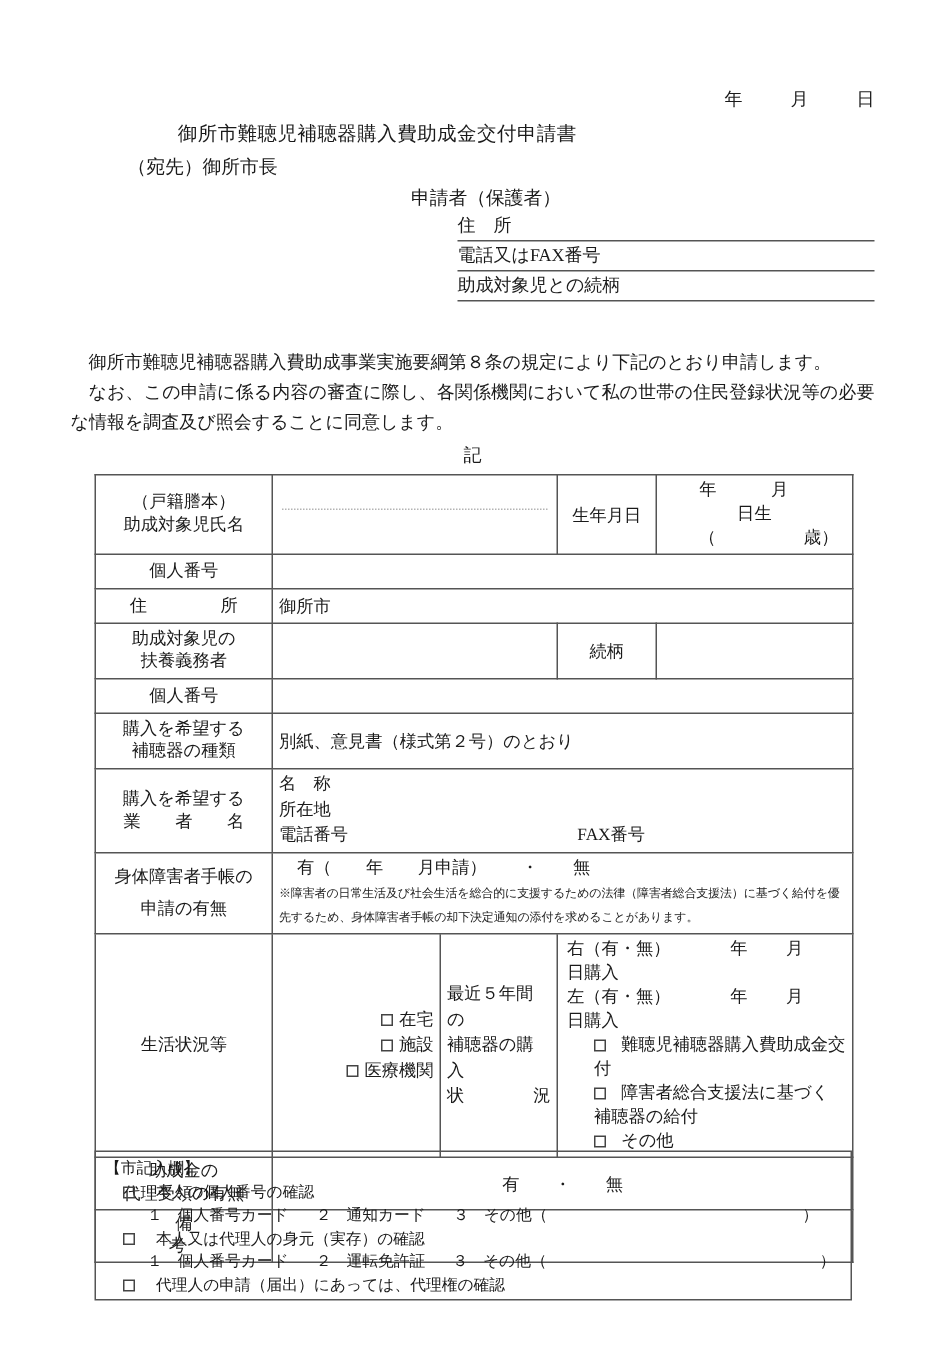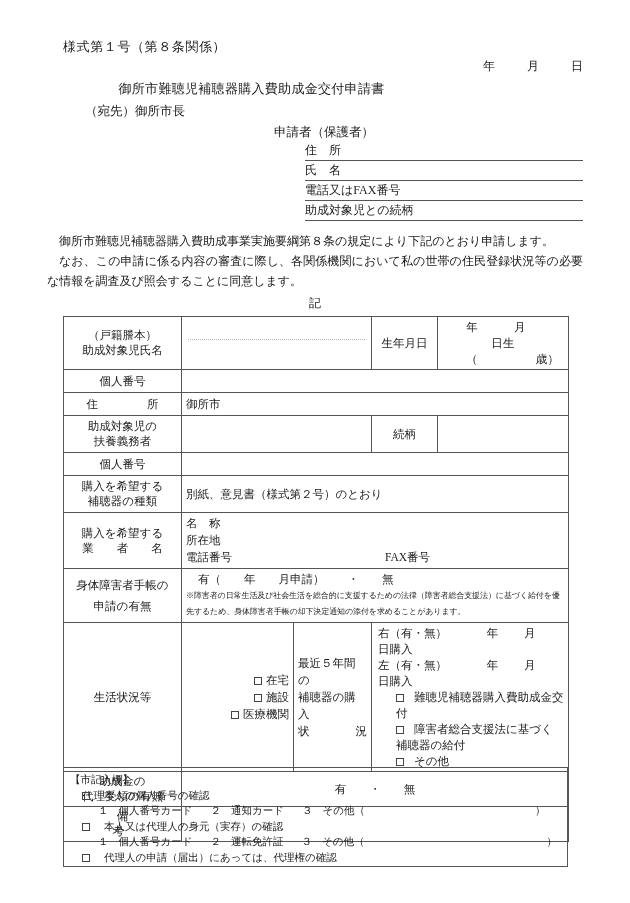--- a/index.html
+++ b/index.html
@@ -174,37 +174,35 @@
   .office-box .l3 { padding-left: 28px; }
   .ob-gap { display:inline-block; width: 18px; }
   .ob-gap2 { display:inline-block; width: 10px; }
   .ob-paren-fill { display:inline-block; }
 </style>
 </head>
 <body>
 
 <div class="page">
 
-  <div class="doc-no">様式第１号（第８条関係）</div>
 
   <div class="date-line">
     <span>年</span>
     <span class="gap"></span>
     <span>月</span>
     <span class="gap"></span>
     <span>日</span>
   </div>
 
   <div class="doc-title">御所市難聴児補聴器購入費助成金交付申請書</div>
   <div class="addressee">（宛先）御所市長</div>
 
   <div class="applicant-title">申請者（保護者）</div>
   <div class="app-rows">
     <div class="app-row">住　所</div>
-    <div class="app-row">氏　名</div>
     <div class="app-row">電話又はFAX番号</div>
     <div class="app-row">助成対象児との続柄</div>
   </div>
 
   <div class="para">
     <p class="ind">御所市難聴児補聴器購入費助成事業実施要綱第８条の規定により下記のとおり申請します。</p>
     <p class="ind">なお、この申請に係る内容の審査に際し、各関係機関において私の世帯の住民登録状況等の必要な情報を調査及び照会することに同意します。</p>
   </div>
 
   <div class="kichu">記</div>

